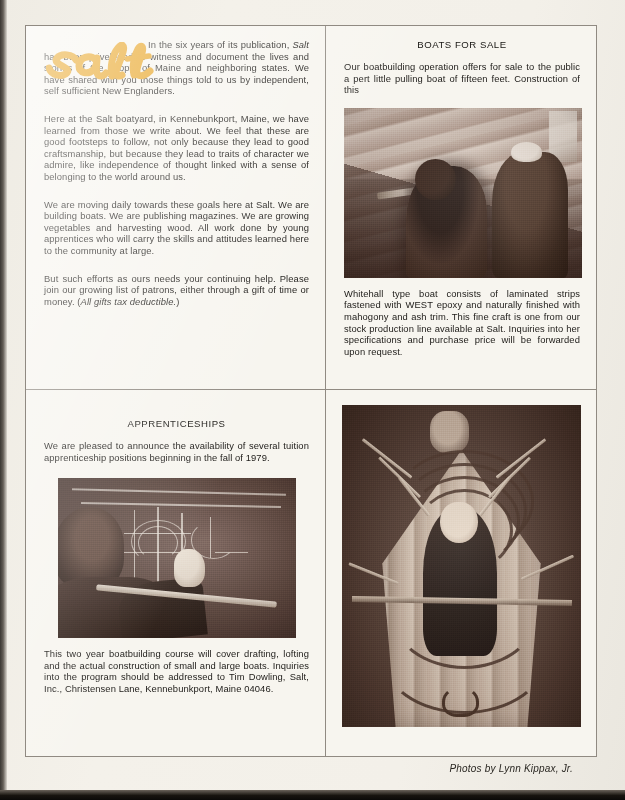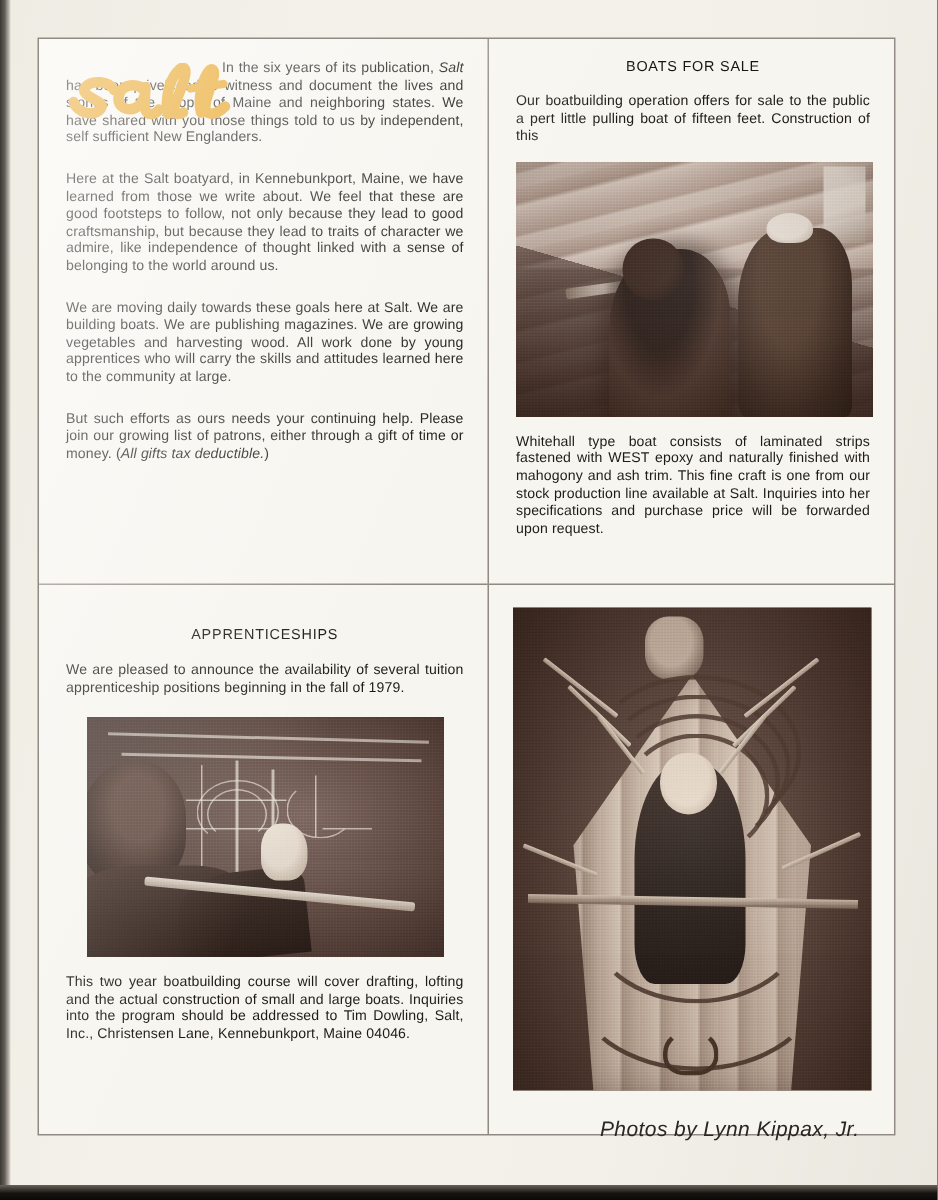--- a/index.html
+++ b/index.html
@@ -296,28 +296,28 @@
   }
 
   .caption {
     margin-top: 10px;
   }
 
   
   #credit {
     position: absolute;
     left: 0;
-    top: 744px;
+    top: 763px;
     width: 597px;
     text-align: right;
     padding-right: 24px;
     box-sizing: border-box;
     font-family: "Liberation Sans", sans-serif;
     font-style: italic;
-    font-size: 14px;
+    font-size: 10px;
     letter-spacing: .02em;
     color: #2a2722;
   }
 </style>
 </head>
 <body>
 
 <div id="page">
 
   <div id="paper-field"></div>

